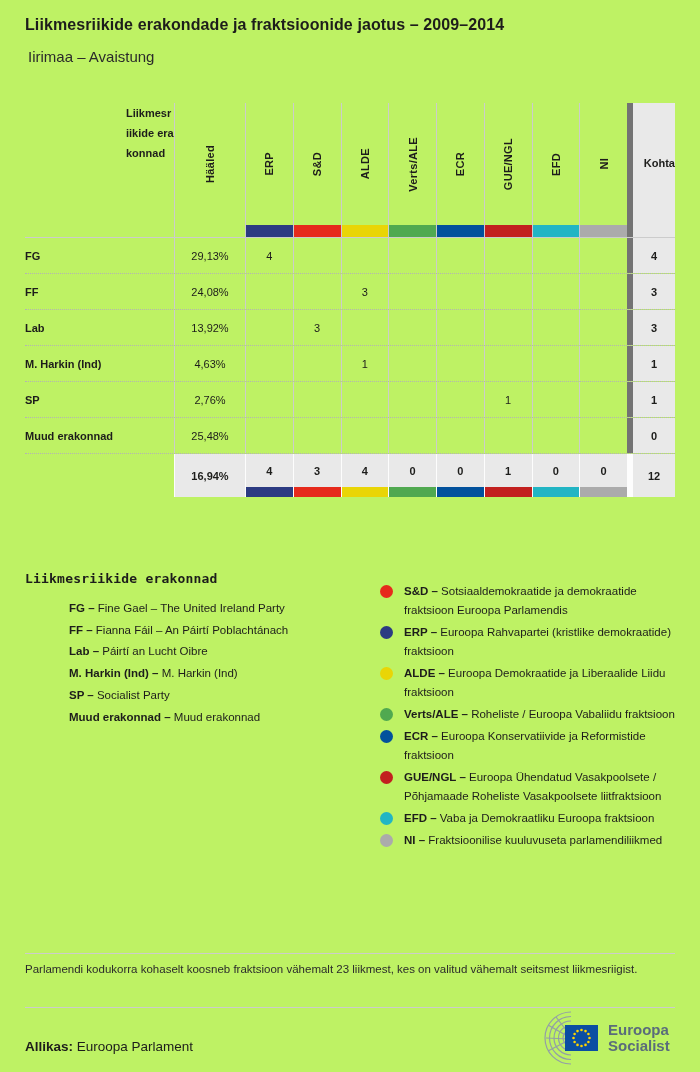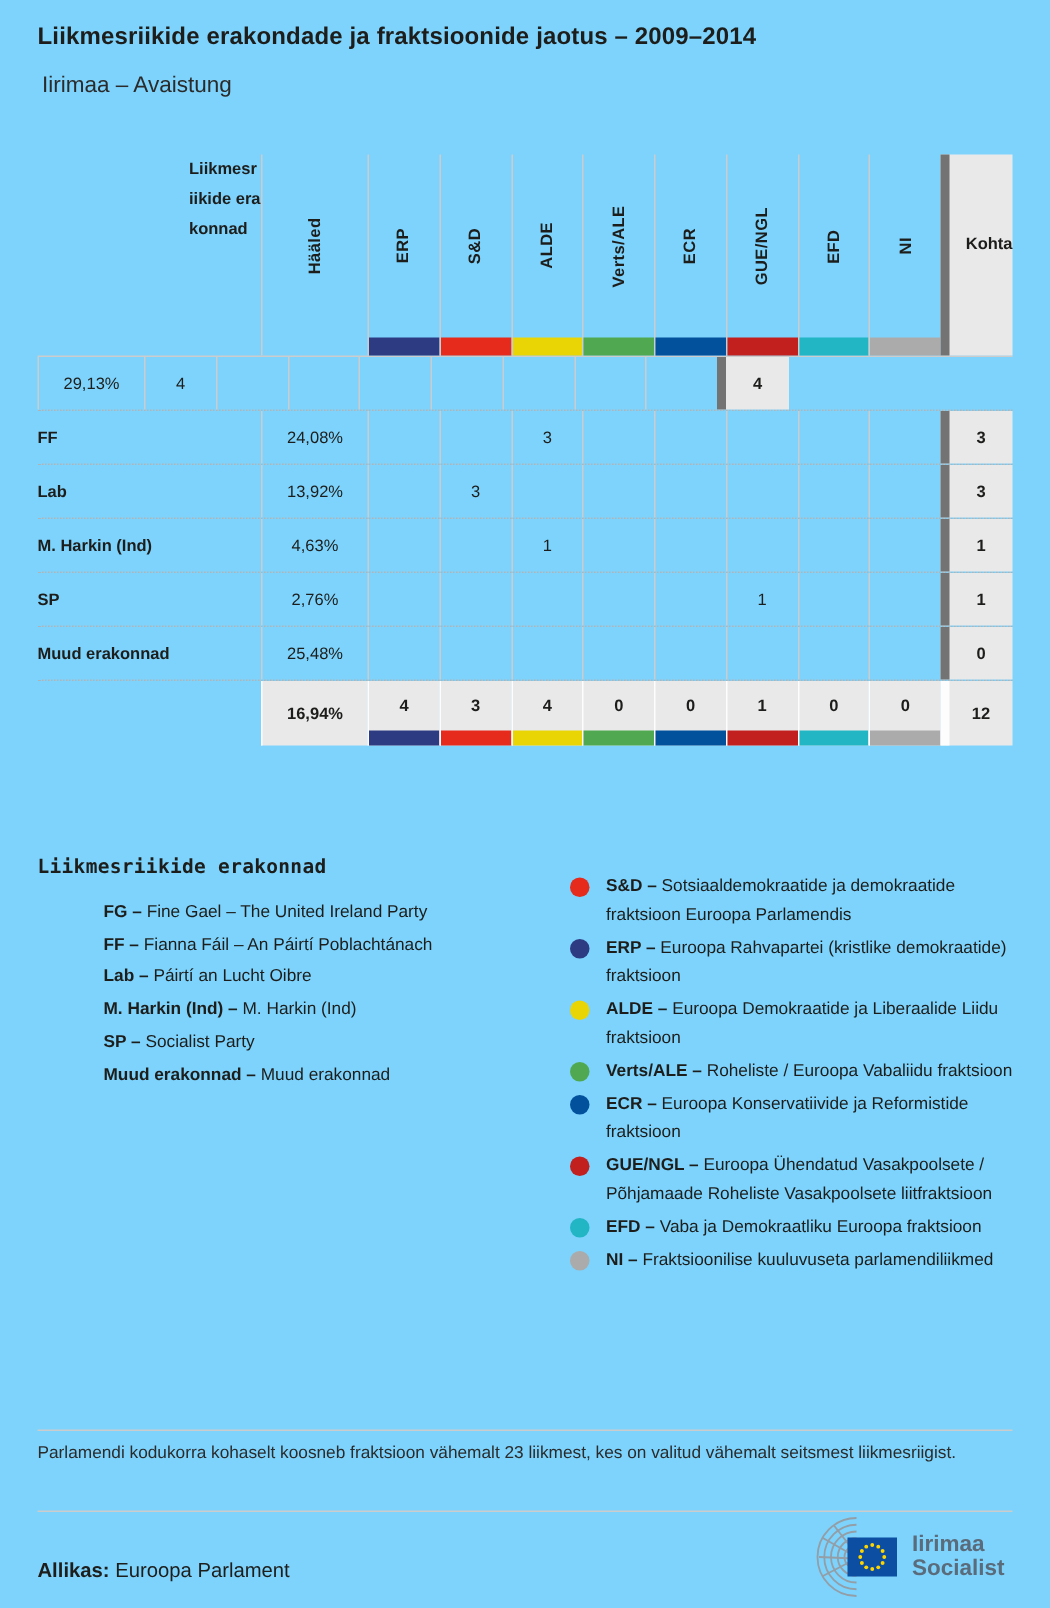--- a/index.html
+++ b/index.html
@@ -1,16 +1,16 @@
 <!DOCTYPE html>
 <html><head>
 <meta charset="utf-8">
 <style>
   html,body{margin:0;padding:0;background:#fff;}
-  .page{position:relative;width:700px;height:1072px;background:#7dd3fc;overflow:hidden;
+  .page{position:relative;width:700px;height:1072px;background:#bef264;overflow:hidden;
         font-family:"Liberation Sans",sans-serif;color:#1d1d1b;}
   .title{position:absolute;left:25px;top:16px;font-size:16px;font-weight:bold;letter-spacing:.1px;}
   .subtitle{position:absolute;left:28px;top:48px;font-size:15px;color:#2b2b2b;}
 
   
   .tbl{position:absolute;left:25px;top:103px;width:650px;font-size:11px;}
   .cell{box-sizing:border-box;}
   .c-party{width:149px;}
   .c-votes{width:71px;border-left:1px solid #ccc;}
   .c-group{width:47.75px;border-left:1px solid #ccc;}
@@ -124,20 +124,21 @@
             <div class="hbar" style="background: rgb(171, 171, 171);"></div>
           </div></div>
       <div class="cell c-kohta hcell">
         <div class="hfill kohta">
           <span>Kohta</span>
         </div>
         <div class="hbar"></div>
       </div>
     </div>
     <div id="tbody" style="display:contents"><div class="trow first">
+          <div class="cell c-party party-cell">FG</div>
           <div class="cell c-votes votes-cell">29,13%</div>
           <div class="cell c-group group-cell">4</div>
           <div class="cell c-group group-cell"></div>
           <div class="cell c-group group-cell"></div>
           <div class="cell c-group group-cell"></div>
           <div class="cell c-group group-cell"></div>
           <div class="cell c-group group-cell"></div>
           <div class="cell c-group group-cell"></div>
           <div class="cell c-group group-cell"></div>
           <div class="cell c-kohta kohta-cell">4</div>
@@ -324,18 +325,18 @@
           <circle cx="60.5" cy="37" r="1.3"></circle>
             <circle cx="56.5" cy="35.9" r="1.3"></circle>
           <circle cx="53.6" cy="33" r="1.3"></circle>
             <circle cx="52.5" cy="29" r="1.3"></circle>
           <circle cx="53.6" cy="25" r="1.3"></circle>
             <circle cx="56.5" cy="22.1" r="1.3"></circle>
         </g>
       </g>
     </svg>
     <div class="wordmark">
-      <div>Iirimaa</div>
+      <div>Euroopa</div>
       <div>Socialist</div>
     </div>
   </div>
 
 </div>
 
 </body></html>

